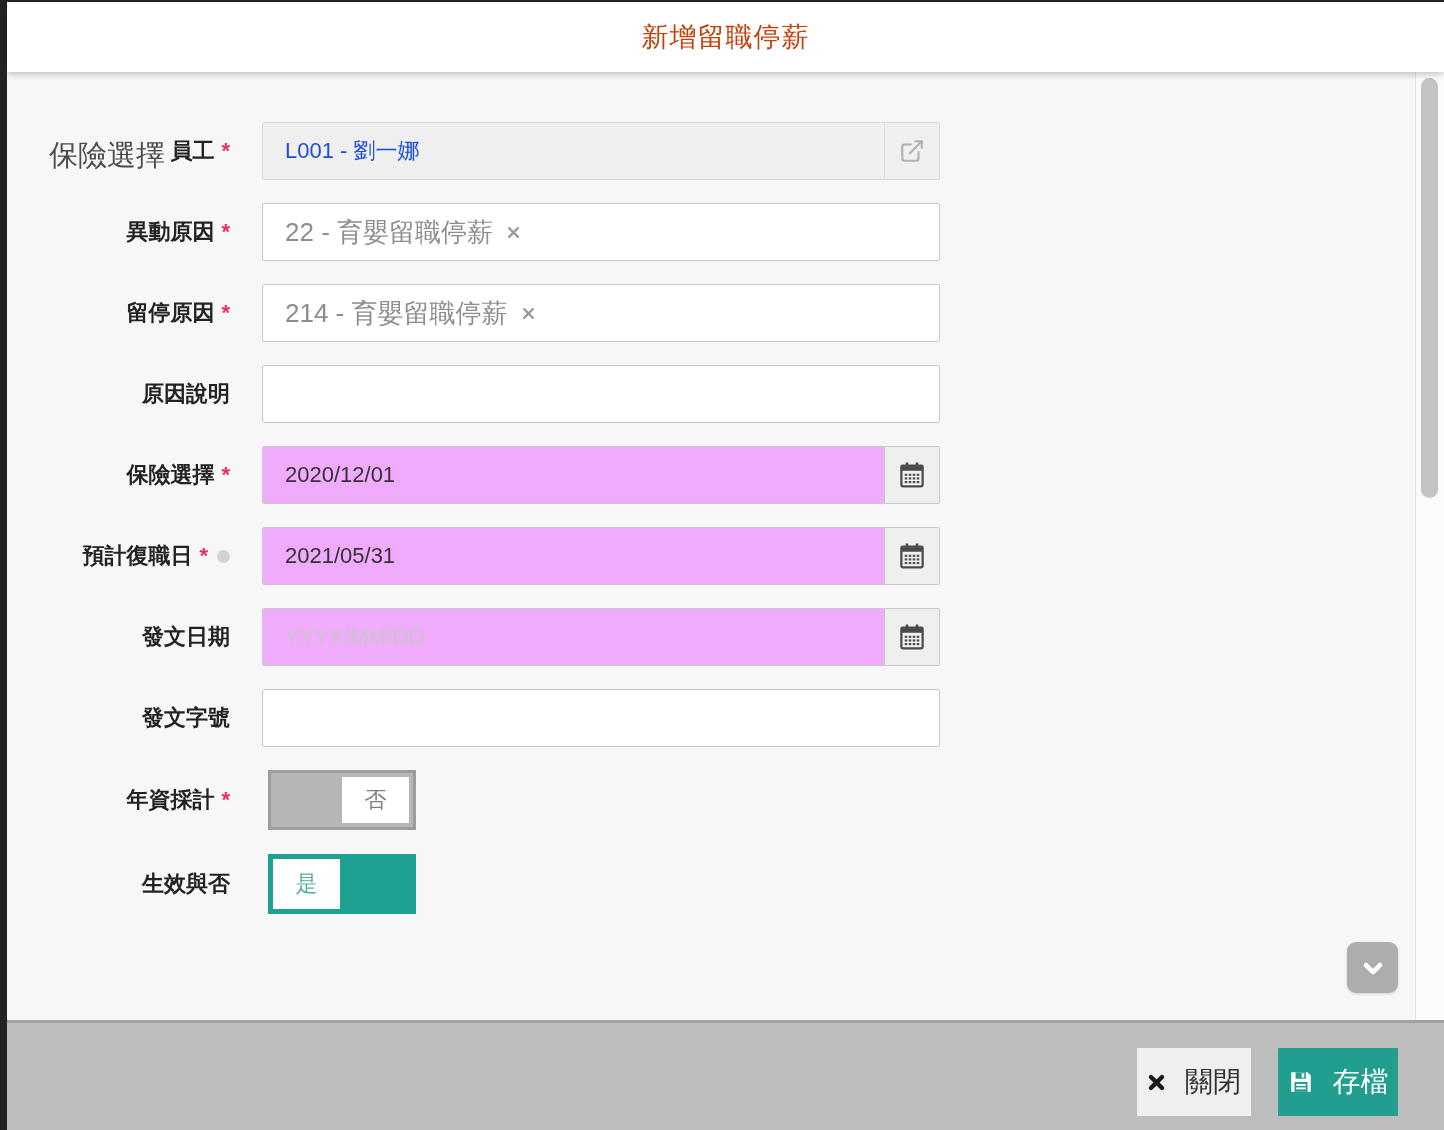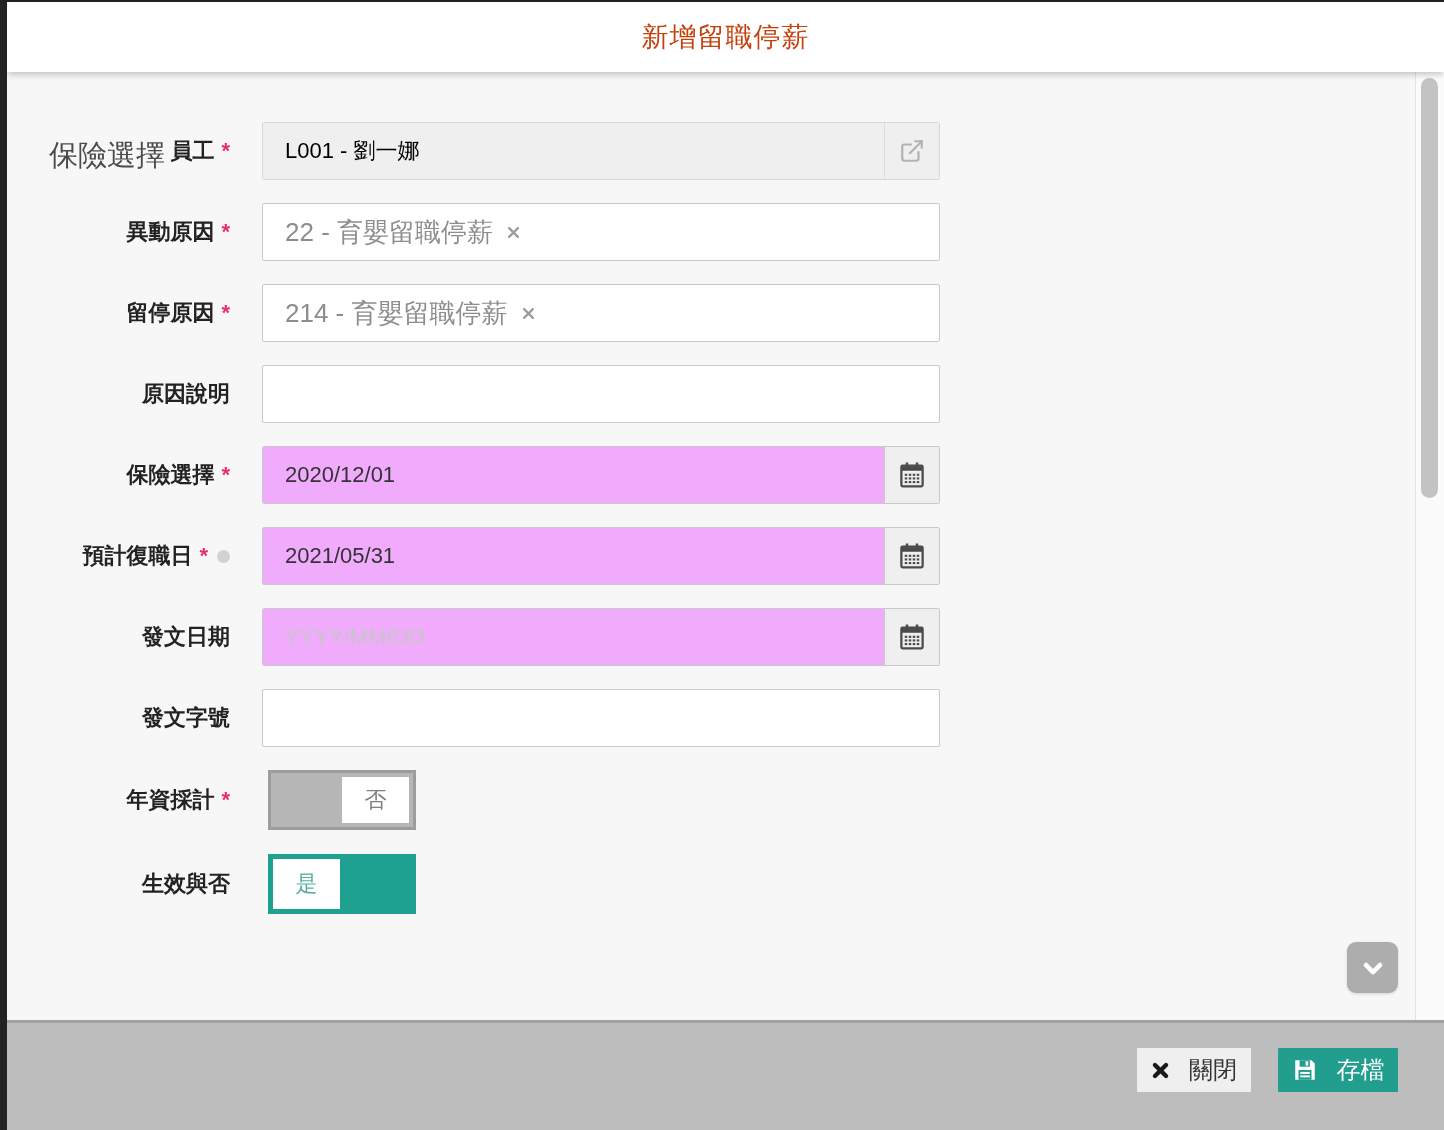--- a/index.html
+++ b/index.html
@@ -50,21 +50,21 @@
   .composite .inner {
     flex:1; border:none; outline:none; background:#f0abfc; padding:0 22px;
     font-size:22px; color:#333; font-family:inherit; min-width:0;
   }
   .composite .inner::placeholder { color:#c6c6c6; }
   .composite .trail-btn {
     flex:none; width:55px; background:#efefef; border:none; border-left:1px solid #c9c9c9;
     display:flex; align-items:center; justify-content:center; cursor:pointer; padding:0;
   }
   .composite.disabled { border-color:#d8d8d8; }
-  .composite.disabled .inner { background:#efefef; color:#000000; }
+  .composite.disabled .inner { background:#efefef; color:#1d4ed8; }
   .composite.disabled .trail-btn { border-left-color:#dcdcdc; }
   
   .tagbox {
     width:100%; height:100%; border:1px solid #c9c9c9; border-radius:2px; background:#fff;
     display:flex; align-items:center; padding:0 22px; cursor:pointer;
   }
   .tag-text { font-size:26px; color:#8d8d8d; }
   .tag-x { margin-left:13px; display:flex; align-items:center; cursor:pointer; }
   
   .toggle { position:relative; width:148px; height:100%; cursor:pointer; }
@@ -81,21 +81,21 @@
     margin:64px 0 0 42px; font-size:29px; color:#4b4b4b; font-weight:normal;
   }
   
   .dlg-footer {
     position:absolute; left:7px; right:0; bottom:0; height:110px;
     background:#bdbdbd; border-top:3px solid #a2a2a2; z-index:6;
     display:flex; align-items:flex-start; justify-content:flex-end;
     padding:25px 46px 0 0;
   }
   .foot-btn {
-    height:44px; border:none; cursor:pointer; font-size:24px; font-family:inherit;
+    height:68px; border:none; cursor:pointer; font-size:28px; font-family:inherit;
     display:inline-flex; align-items:center; justify-content:center; gap:19px;
     border-radius:1px;
   }
   .btn-close { width:114px; background:#efefef; color:#333; margin-right:27px; }
   .btn-save  { width:120px; background:#219e8e; color:#fff;text-align:center; }
   
   .scroll-down {
     position:absolute; left:1340px; top:870px; width:51px; height:51px;
     background:#adadad; border:none; border-radius:9px; cursor:pointer;
     display:flex; align-items:center; justify-content:center; z-index:4;

